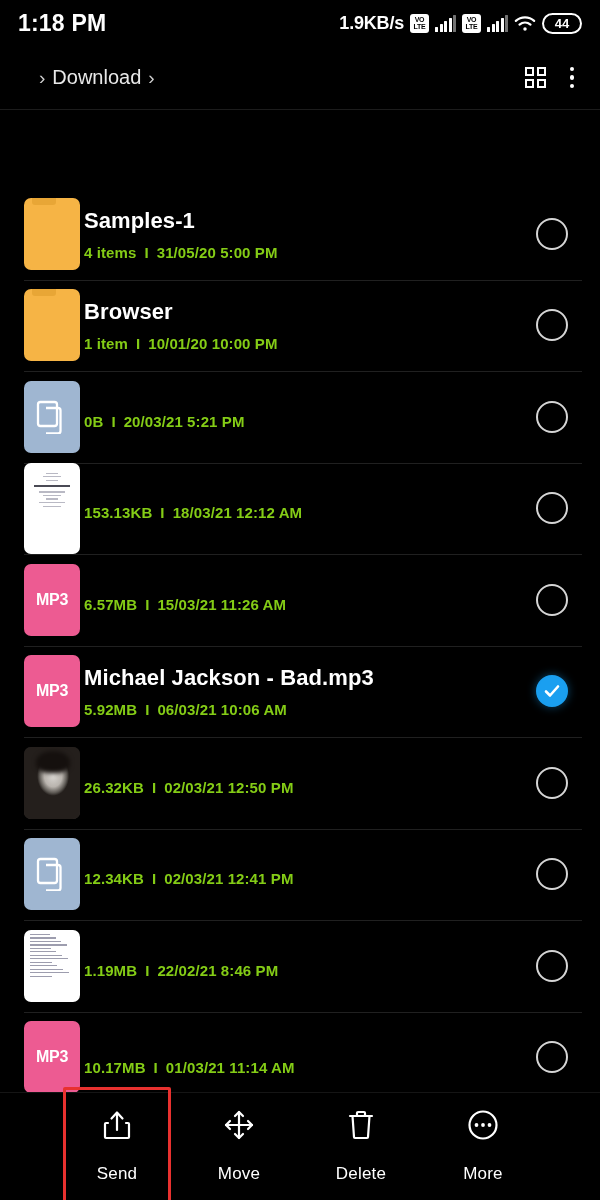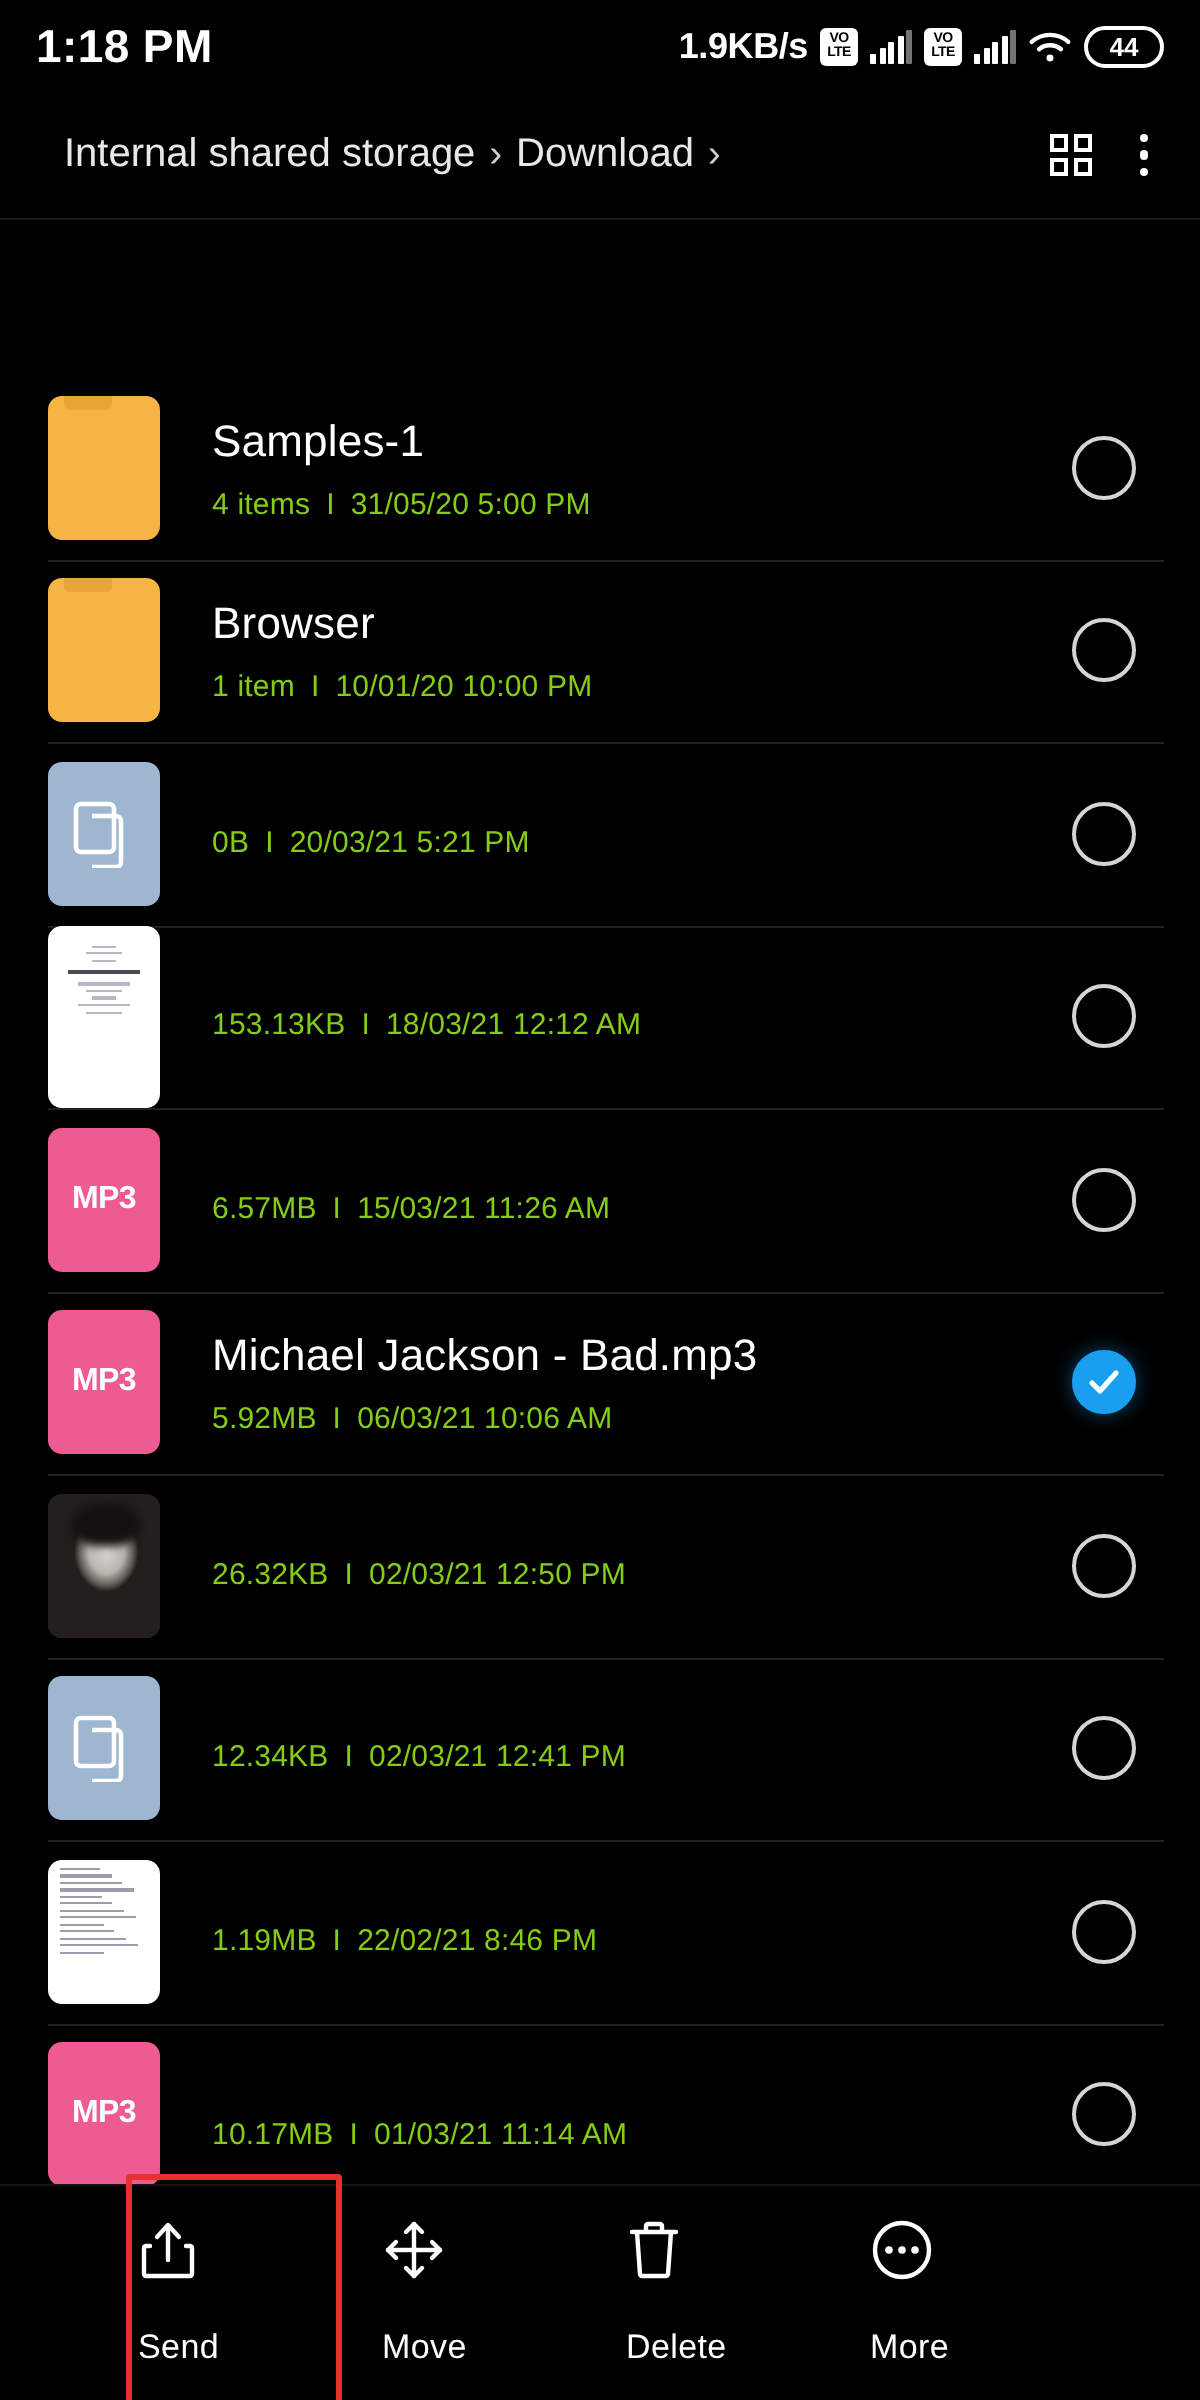--- a/index.html
+++ b/index.html
@@ -76,21 +76,21 @@
   .thumb.folder { background: #f6b445; }
   .thumb.folder::before {
     content: ""; position: absolute; top: 0; left: 8px; width: 24px; height: 7px;
     background: #e8a636; border-radius: 0 0 3px 3px;
   }
   .thumb.mp3 { background: #ed5b92; color: #fff; font-size: 16px; font-weight: bold; letter-spacing: -.3px; }
   .thumb.doc { background: #9fb6d1; }
   .thumb.image { background: #111; }
   .thumb.sheet { background: #fff; }
 
-  .meta { flex: 1; padding-left: 26px; min-width: 0; }
+  .meta { flex: 1; padding-left: 4px; min-width: 0; font-weight: bold; }
   .fname {
     font-size: 22px; color: #fff; letter-spacing: .1px; line-height: 28px;
     white-space: nowrap; overflow: hidden; text-overflow: ellipsis;
   }
   .fname.redacted { color: #0a0a0a; }
   .fsub { font-size: 15px; color: #84cc16; margin-top: 9px; letter-spacing: .1px; }
   .row.clipped .fsub { position: relative; top: 6px; }
 
   .check {
     width: 32px; height: 32px; border-radius: 50%; border: 2px solid #d5d5d5;
@@ -118,21 +118,21 @@
     content: ""; position: absolute; top: 4px; left: 12px; width: 34px; height: 22px;
     border-radius: 50% 50% 40% 40%; background: #15100e; filter: blur(2px);
   }
 
   
   .toolbar {
     position: absolute; left: 0; right: 0; bottom: 0; height: 108px;
     background: #000; display: flex; align-items: center; justify-content: space-around;
     padding: 0 56px; border-top: 1px solid #151515;
   }
-  .tool { width: 96px; display: flex; flex-direction: column; align-items: flex-start; gap: 23px; position: relative; }
+  .tool { width: 96px; display: flex; flex-direction: column; align-items: center; gap: 23px; position: relative; }
   .tool-label { font-size: 17px; color: #fff; letter-spacing: .2px; }
   .tool.highlight::after {
     content: ""; position: absolute; left: -6px; right: -6px; top: -22px; bottom: -22px;
     border: 3px solid #e8312f; border-radius: 2px; pointer-events: none;
   }
 </style>
 </head>
 <body>
 
 <div class="phone">
@@ -170,21 +170,20 @@
       </svg>
       <span class="battery">
         <b>44</b>
       </span>
     </div>
   </div>
 
 
   <div class="crumbbar">
     <div class="crumbs">
-      <span class="crumb">Internal shared storage</span>
       <span class="crumb-sep">›</span>
       <span class="crumb">Download</span>
       <span class="crumb-sep">›</span>
     </div>
     <div class="crumbbar-actions">
       <div class="grid-icon">
         <span></span>
         <span></span>
         <span></span>
         <span></span>

